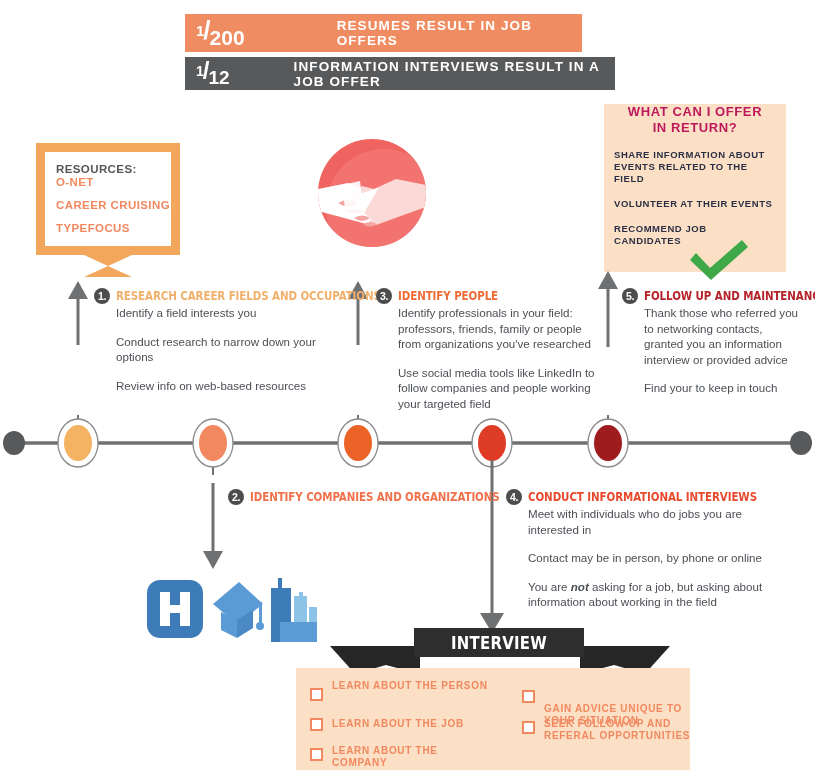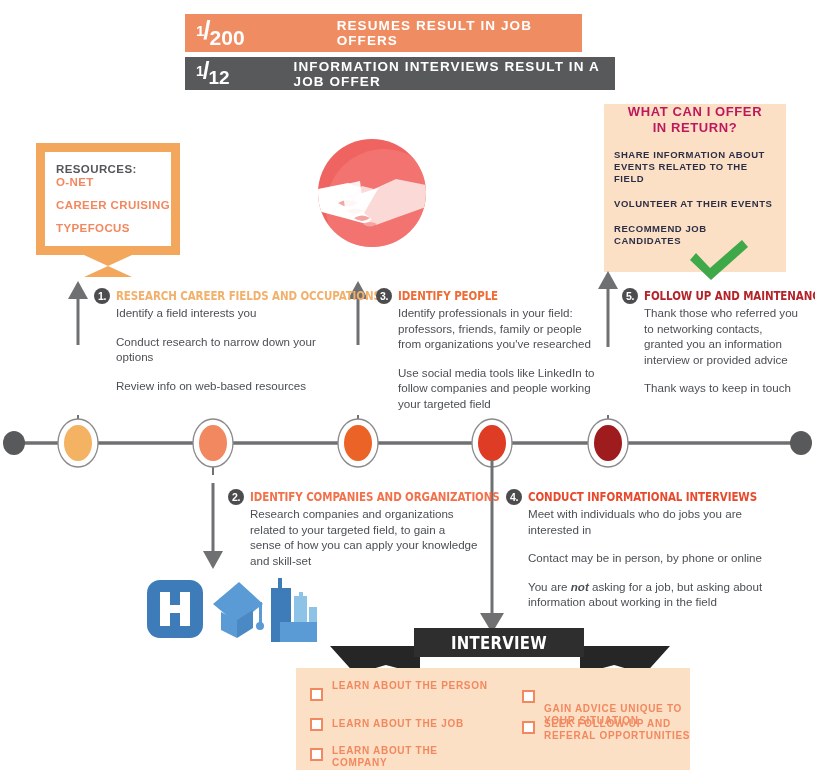--- a/index.html
+++ b/index.html
@@ -213,30 +213,27 @@
     <p>Identify professionals in your field: professors, friends, family or people from organizations you've researched</p>
     <p>Use social media tools like LinkedIn to follow companies and people working your targeted field</p>
   </div>
 </div>
 
 <div class="step" style="left:622px;top:288px;width:182px">
   <div class="num-badge">5.</div>
   <div class="step-h" style="color:#b5232a">FOLLOW UP AND MAINTENANCE</div>
   <div class="step-b">
     <p>Thank those who referred you to networking contacts, granted you an information interview or provided advice</p>
-    <p>Thank ways to keep in touch</p>
+    <p>Find your to keep in touch</p>
   </div>
 </div>
 
 <div class="step" style="left:228px;top:489px;width:250px">
   <div class="num-badge">2.</div>
   <div class="step-h" style="color:#f2714b">IDENTIFY COMPANIES AND ORGANIZATIONS</div>
-  <div class="step-b">
-    <p>Research companies and organizations related to your targeted field, to gain a sense of how you can apply your knowledge and skill-set</p>
-  </div>
 </div>
 
 <div class="step" style="left:506px;top:489px;width:270px">
   <div class="num-badge">4.</div>
   <div class="step-h" style="color:#e8492c">CONDUCT INFORMATIONAL INTERVIEWS</div>
   <div class="step-b">
     <p>Meet with individuals who do jobs you are interested in</p>
     <p>Contact may be in person, by phone or online</p>
     <p id="s4l3">You are <i><b>not</b></i> asking for a job, but asking about information about working in the field</p>
   </div>

